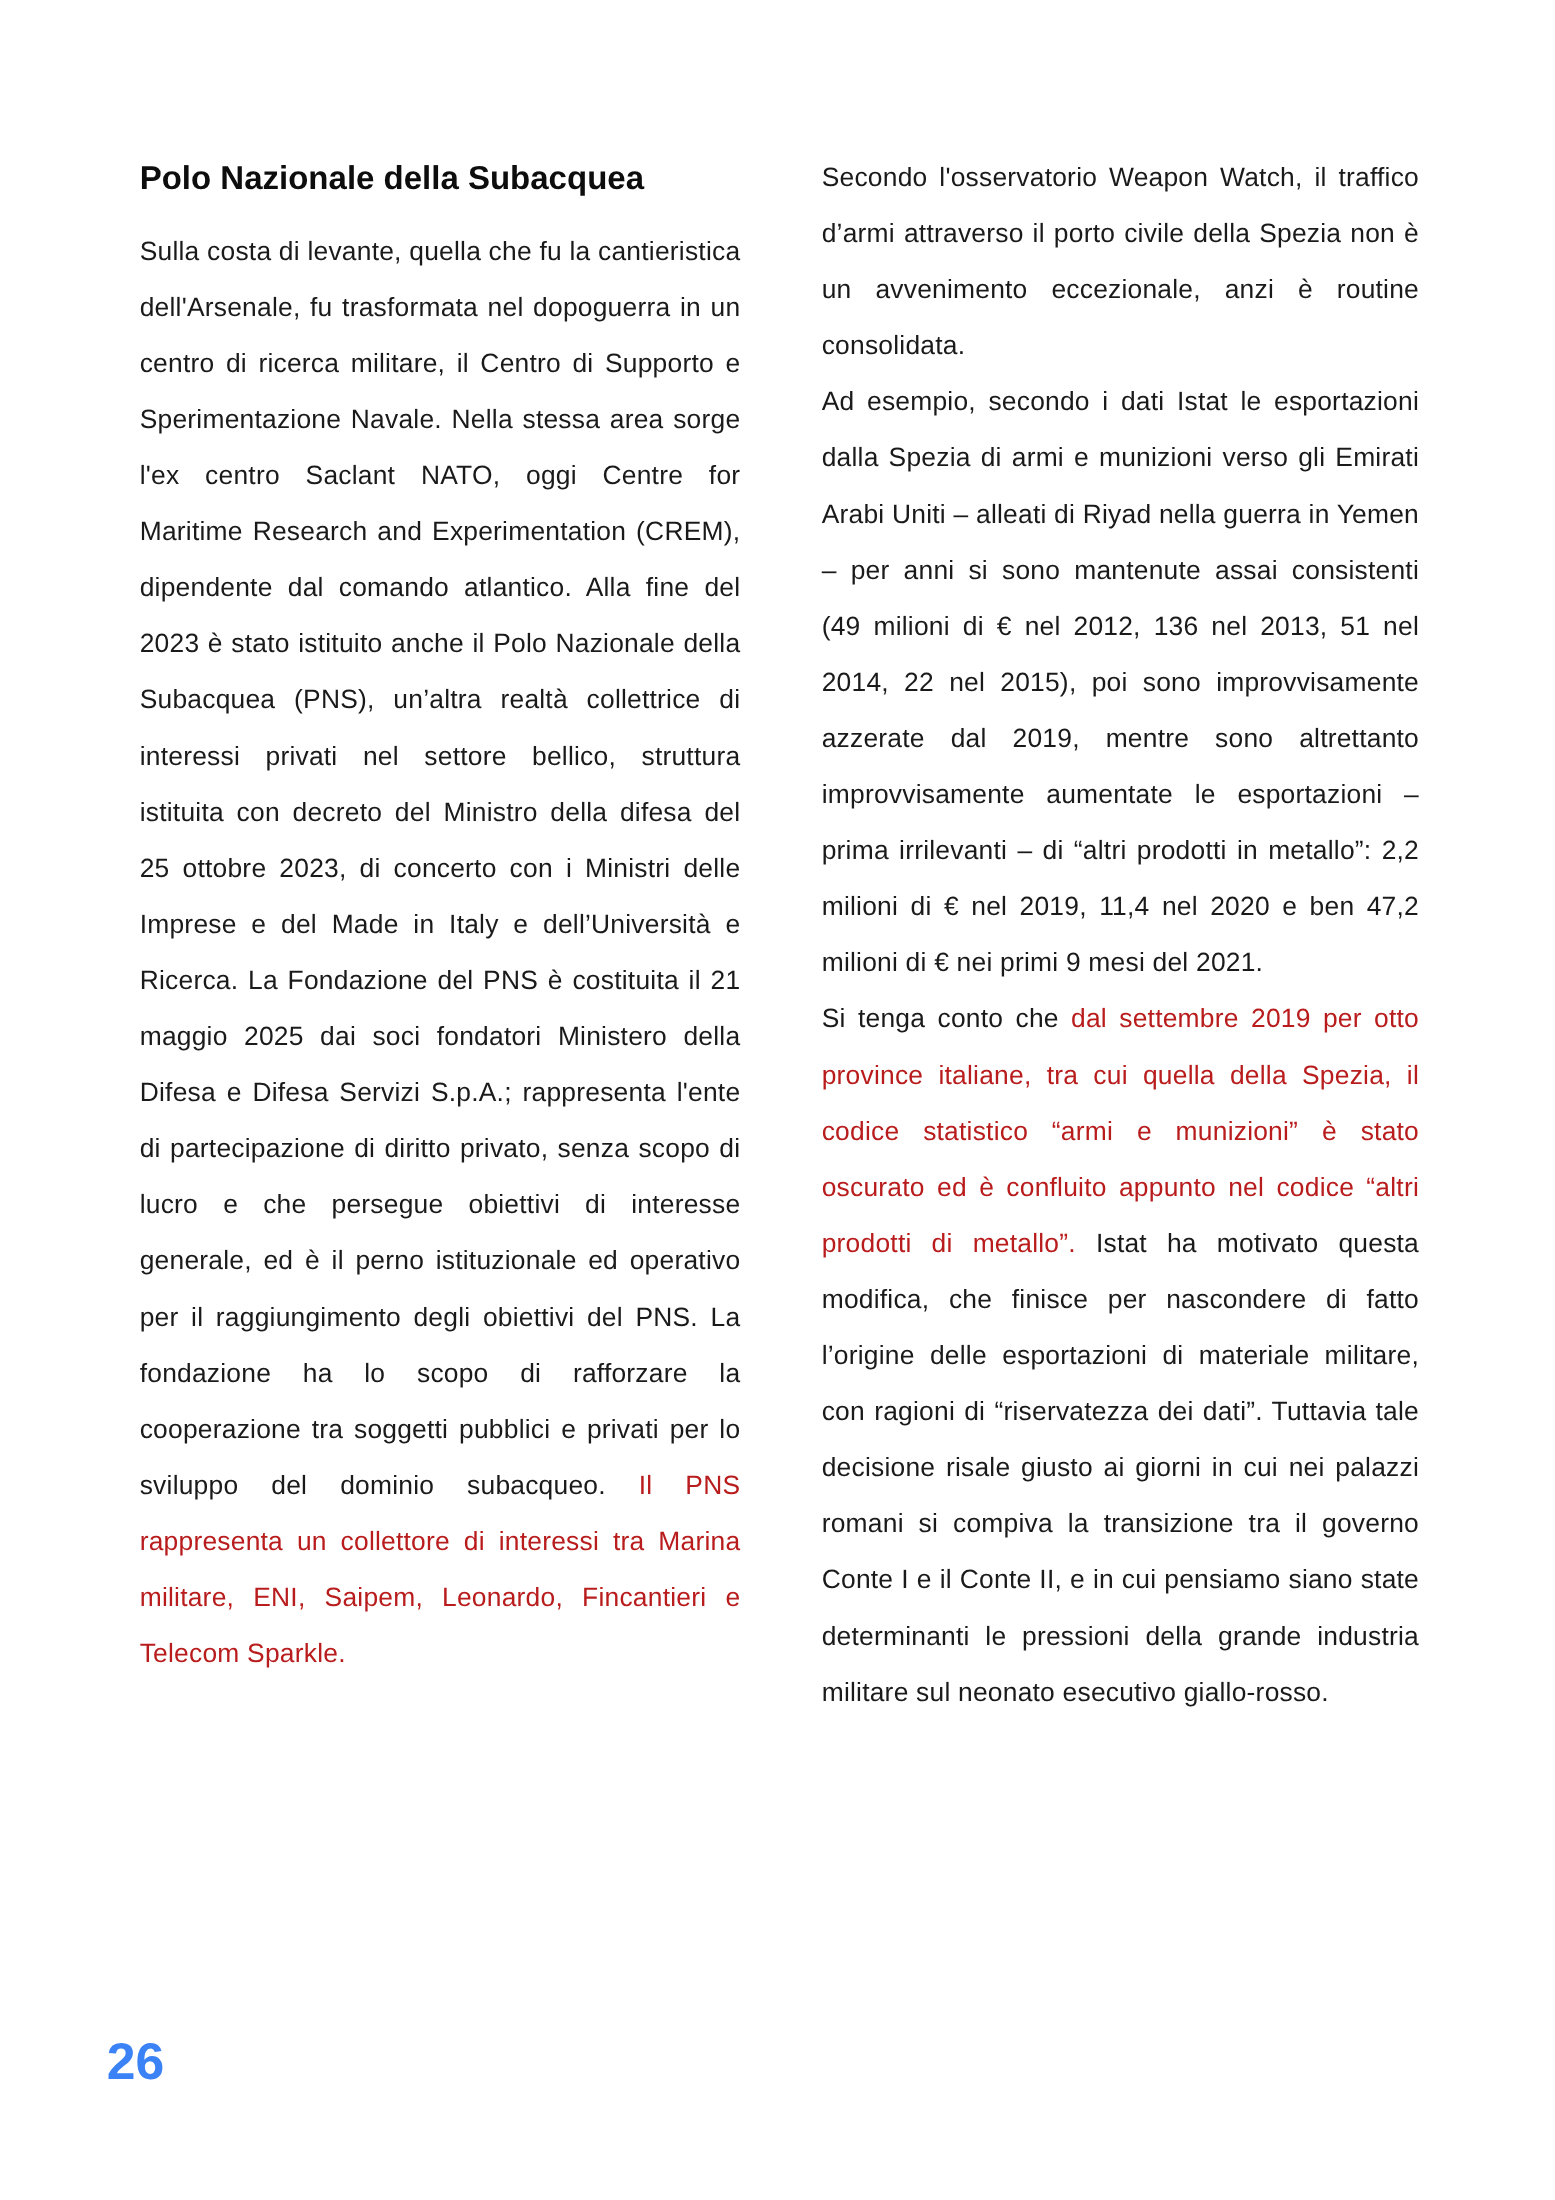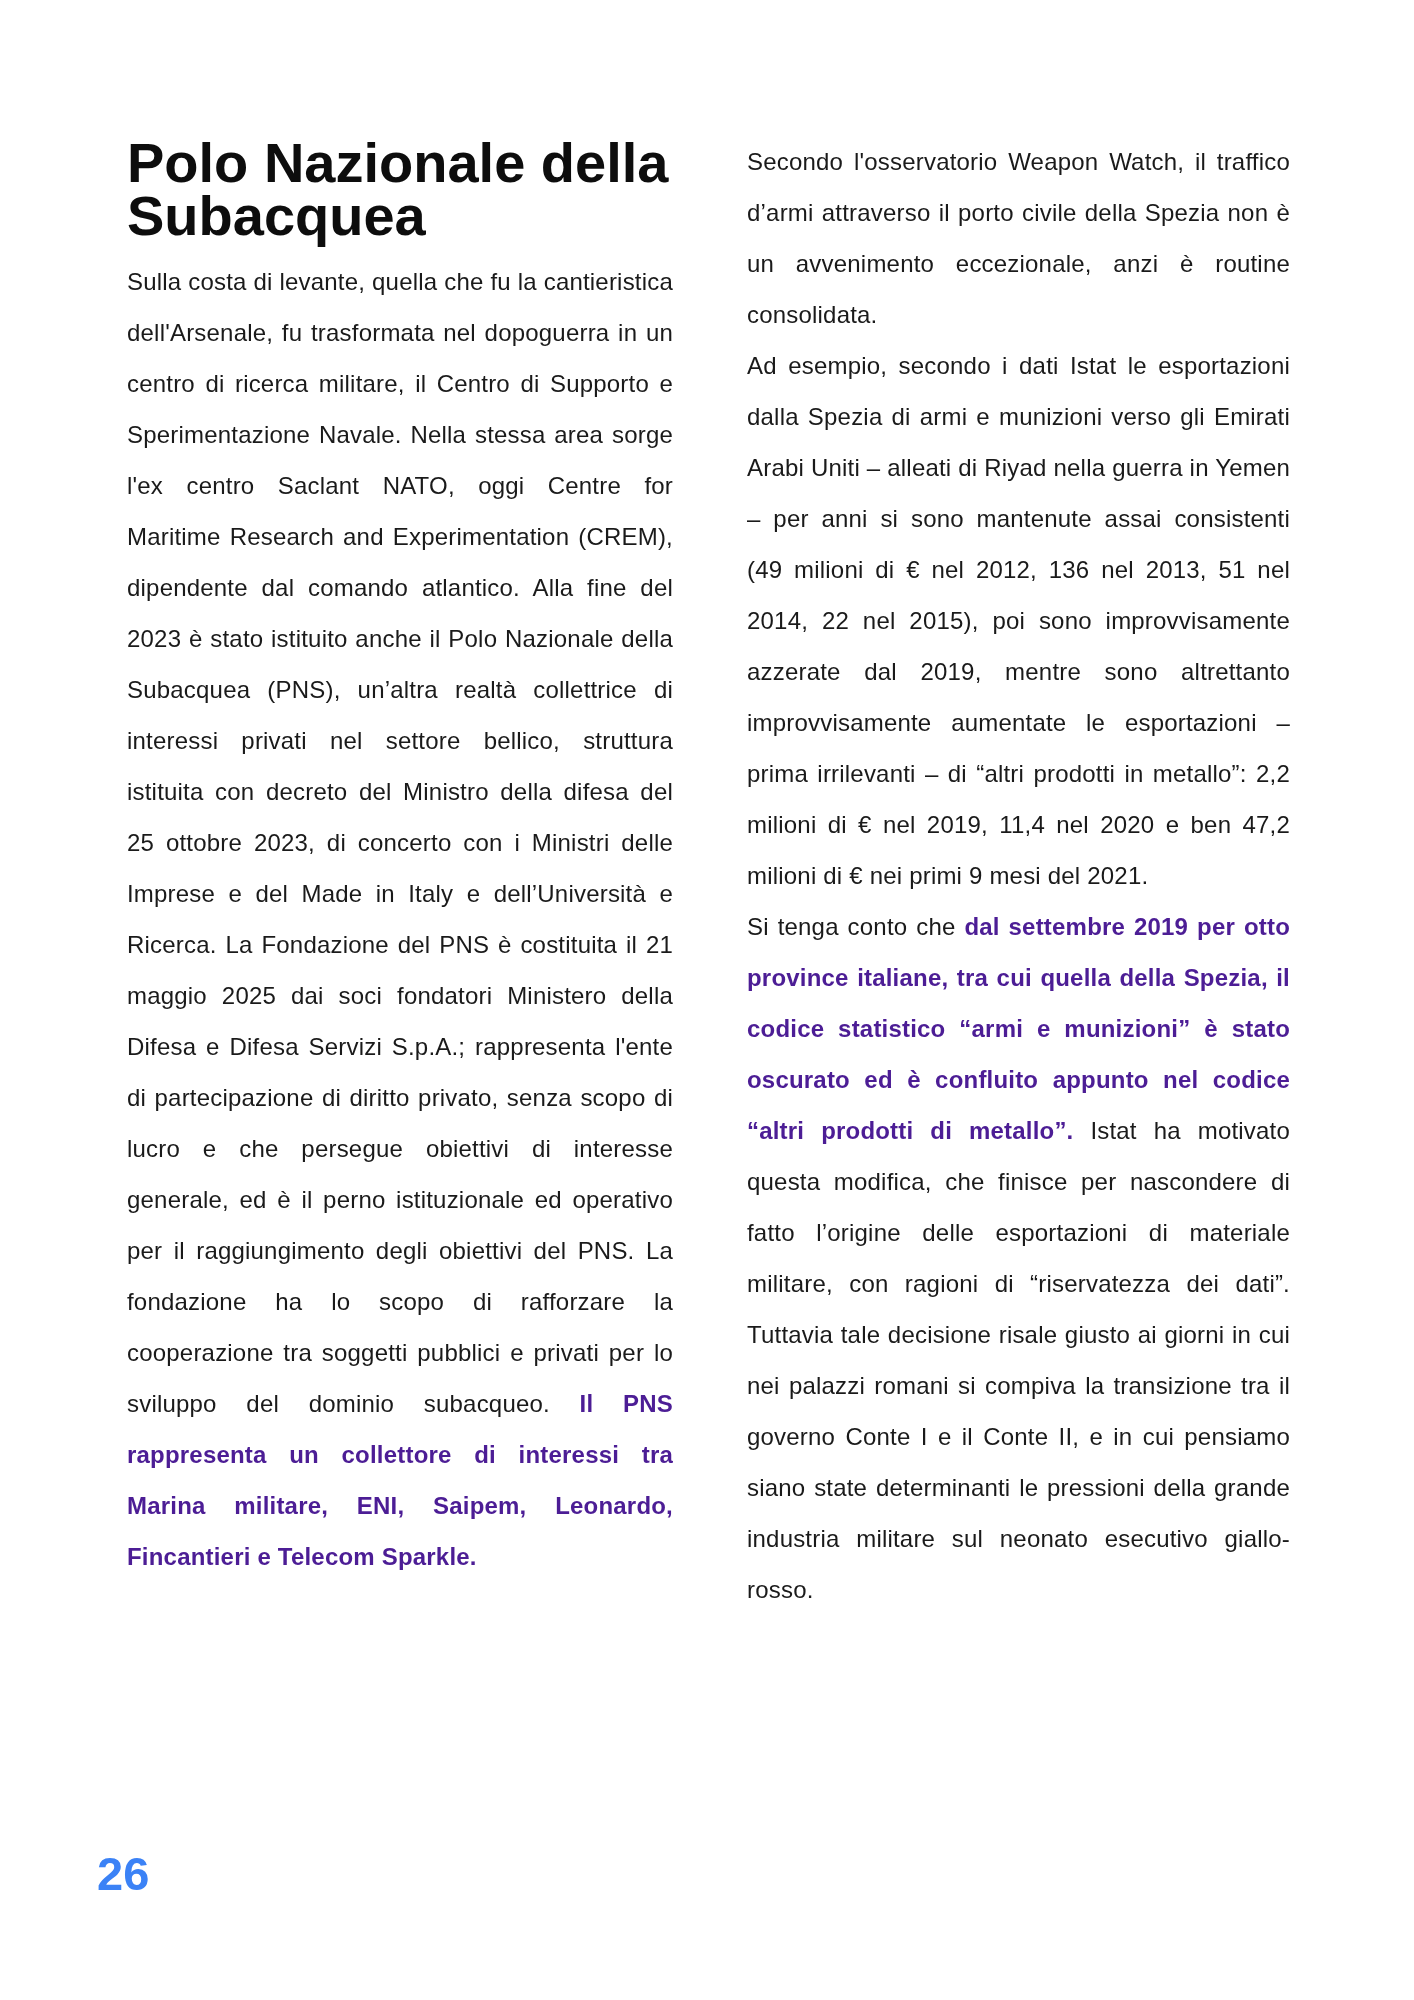--- a/index.html
+++ b/index.html
@@ -27,38 +27,38 @@
     left:127px;
     width:546px;
   }
   .column.right{
     left:747px;
     width:543px;
   }
   h2.article-heading{
     margin:0 0 14px 0;
     color:var(--heading);
-    font-size:56px;
+    font-size:30px;
     line-height:53px;
     font-weight:700;
     letter-spacing:0px;
   }
   .body-text{
     color:var(--text);
     font-size:24px;
     line-height:51px;
     letter-spacing:0.2px;
     text-align:justify;
   }
   .body-text p{
     margin:0;
   }
   .body-text strong{
-    font-weight:700;
-    color:#4c1d95;
+    font-weight:400;
+    color:#b91c1c;
   }
   .page-number{
     position:absolute;
     left:97px;
     top:1850px;
     color:#3b82f6;
     font-size:47px;
     line-height:1;
     font-weight:700;
   }

